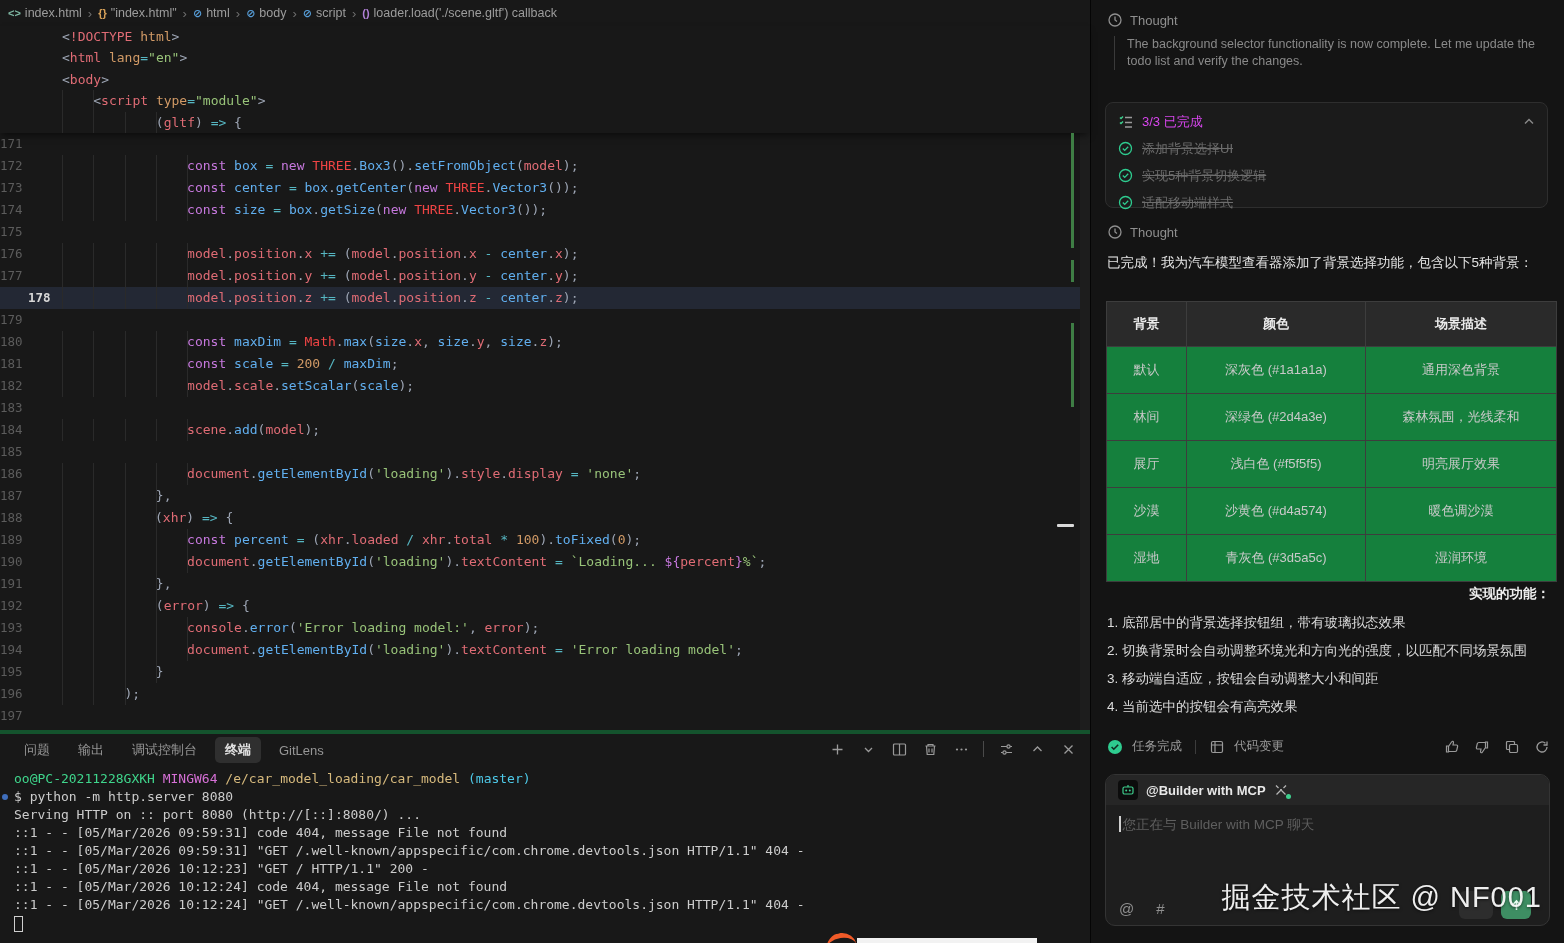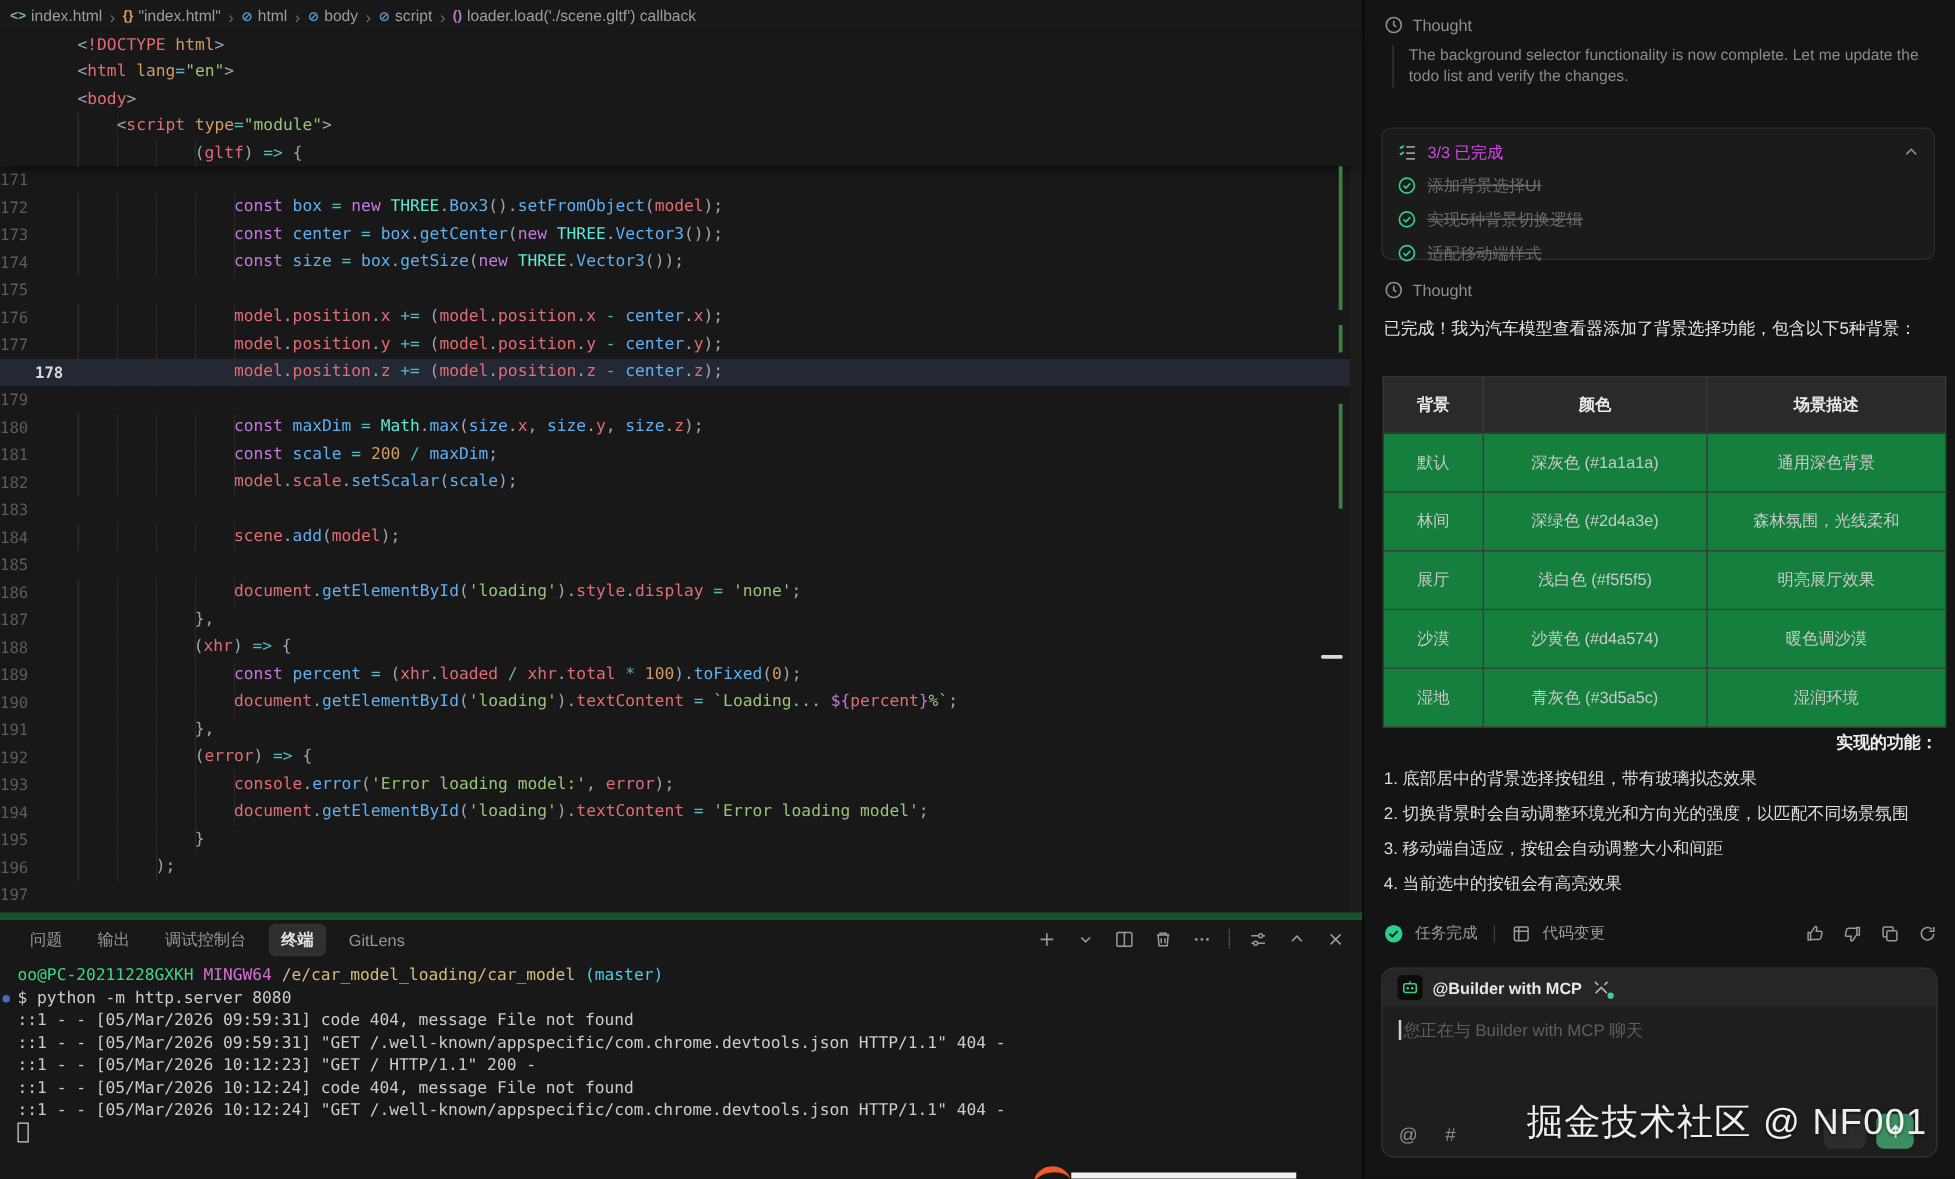--- a/index.html
+++ b/index.html
@@ -21,30 +21,30 @@
   .code-area{position:absolute;left:0;top:133px;right:0;height:597px;overflow:hidden;}
   .crow{display:flex;height:22px;line-height:22px;font-size:13px;white-space:pre;}
   .sticky-scroll .crow{height:21.4px;line-height:21.4px;}
   .gut{width:62px;flex:0 0 62px;text-align:left;padding-right:26px;box-sizing:border-box;
       color:#5c5c5c;font-size:12.5px;}
   .ltxt{position:relative;flex:1;color:#abb2bf;}
   .guides{position:absolute;left:0;top:0;bottom:0;
       background-image:repeating-linear-gradient(to right,#2a2a2a 0,#2a2a2a 1px,transparent 1px,transparent 31.28px);}
   .crow.cur{background:#232834;}
   .crow.cur .gut{color:#d7d7d7;font-weight:bold;padding-left:28px;}
-  .c-k{color:#c678dd}.c-f{color:#61afef}.c-i{color:#e06c75}.c-c{color:#5eead4}
+  .c-k{color:#c678dd}.c-f{color:#61afef}.c-i{color:#e06c75}.c-c{color:#ef4444}
   .c-s{color:#98c379}.c-n{color:#d19a66}.c-o{color:#56b6c2}.c-p{color:#9da5b4}
 
   
   .ruler-green{position:absolute;width:3px;left:1071px;background:#3e7d44;z-index:4;}
   .ruler-dash{position:absolute;left:1057px;top:524px;width:17px;height:3px;background:#d9d9d9;border-radius:1px;z-index:4;}
   .scroll-track{position:absolute;right:0;top:133px;width:10px;height:597px;background:#1d1d1d;}
 
   
-  .panel{position:absolute;left:0;top:730px;right:0;height:167px;background:#181818;border-top:6px solid #14532d;box-sizing:border-box;}
+  .panel{position:absolute;left:0;top:730px;right:0;height:167px;background:#181818;border-top:4px solid #14532d;box-sizing:border-box;}
   .panel-tabs{position:absolute;left:0;top:0;right:0;height:32px;display:flex;align-items:center;
       padding-left:14px;gap:8px;font-size:13px;color:#969696;}
   .ptab{padding:4px 10px;border-radius:5px;cursor:pointer;white-space:nowrap;}
   .ptab.active{background:#2f2f2f;color:#e2e2e2;font-weight:bold;}
   .panel-actions{position:absolute;right:10px;top:3px;display:flex;align-items:center;gap:7px;color:#9a9a9a;}
   .pa-btn{width:24px;height:24px;display:flex;align-items:center;justify-content:center;border-radius:4px;cursor:pointer;font-size:15px;}
   .pa-div{width:1px;height:16px;background:#4a4a4a;margin:0 3px;}
   .term{position:absolute;left:0;top:36px;right:0;bottom:0;font-size:13px;line-height:18px;color:#cccccc;padding-left:14px;}
   .trow{position:relative;white-space:pre;}
   .t-g{color:#3fd68c}.t-m{color:#d670d6}.t-y{color:#d7ba7d}.t-c{color:#4ec9e8}
@@ -238,20 +238,21 @@
         </span>
         <span class="pa-btn">
           <svg width="13" height="13" viewBox="0 0 13 13" stroke="#9a9a9a" stroke-width="1.3" fill="none">
             <path d="M2.5 2.5l8 8M10.5 2.5l-8 8"></path>
           </svg>
         </span>
       </div>
     <div class="term mono">
         <div class="trow"><span class="t-g">oo@PC-20211228GXKH</span><span> </span><span class="t-m">MINGW64</span><span> </span><span class="t-y">/e/car_model_loading/car_model</span><span> </span><span class="t-c">(master)</span></div>
         <div class="trow"><span class="cmd-dec"></span><span>$ python -m http.server 8080</span></div>
+        <div class="trow"><span>Serving HTTP on :: port 8080 (http://[::]:8080/) ...</span></div>
         <div class="trow"><span>::1 - - [05/Mar/2026 09:59:31] code 404, message File not found</span></div>
         <div class="trow"><span>::1 - - [05/Mar/2026 09:59:31] "GET /.well-known/appspecific/com.chrome.devtools.json HTTP/1.1" 404 -</span></div>
         <div class="trow"><span>::1 - - [05/Mar/2026 10:12:23] "GET / HTTP/1.1" 200 -</span></div>
         <div class="trow"><span>::1 - - [05/Mar/2026 10:12:24] code 404, message File not found</span></div>
         <div class="trow"><span>::1 - - [05/Mar/2026 10:12:24] "GET /.well-known/appspecific/com.chrome.devtools.json HTTP/1.1" 404 -</span></div>
         <div class="trow"><span class="tcursor"></span></div>
       </div>
   </div>
 </div>
 

